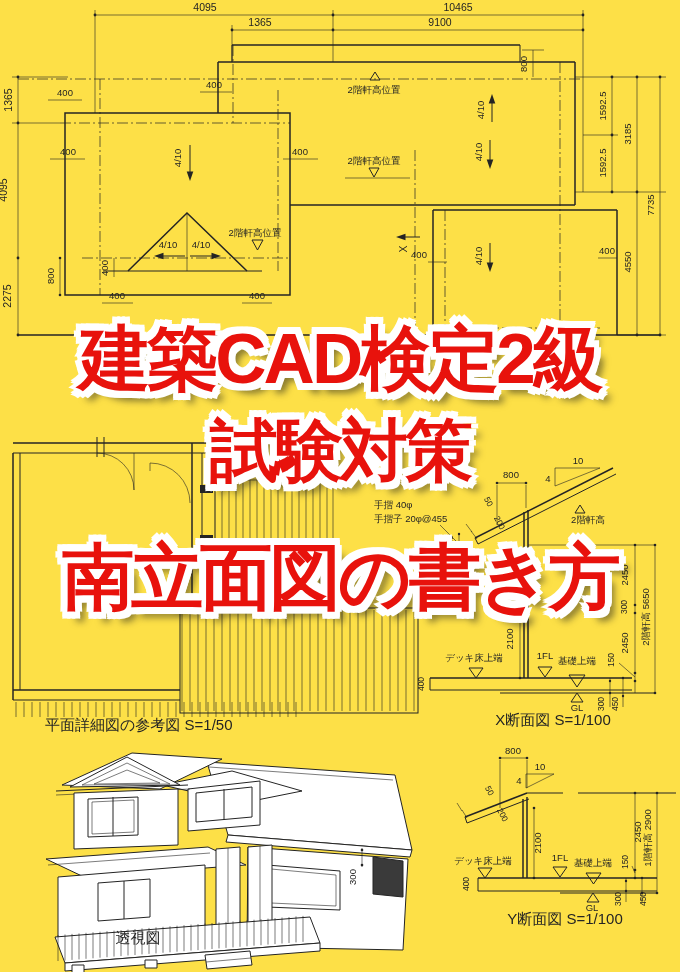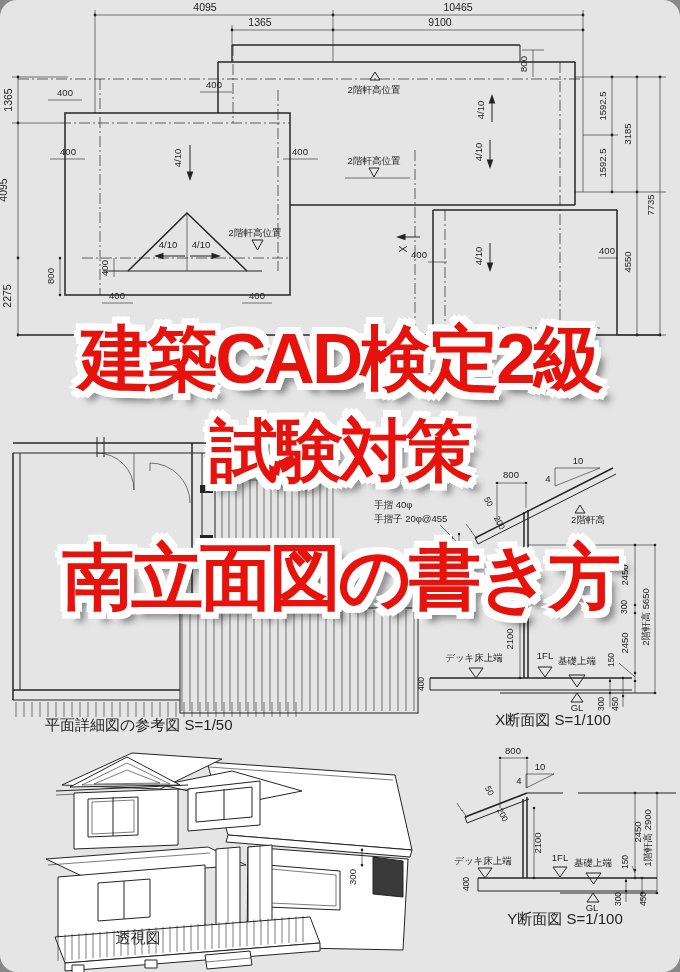--- a/index.html
+++ b/index.html
@@ -1,17 +1,17 @@
 <!DOCTYPE html>
 <html><head>
 <meta charset="utf-8">
 <style>
   html,body{margin:0;padding:0;background:#888;}
-  #page{position:relative;width:680px;height:972px;background:#e5e5e5;overflow:hidden;
-        font-family:"Liberation Sans","DejaVu Sans",sans-serif;border-radius:17px;}
+  #page{position:relative;width:680px;height:972px;background:#fde047;overflow:hidden;
+        font-family:"Liberation Sans","DejaVu Sans",sans-serif;}
   .abs{position:absolute;}
   svg{overflow:visible;}
   svg line,svg path,svg rect,svg circle{stroke:#242424;fill:none;stroke-width:1;}
   svg .tk{stroke-width:1.5;}
   svg .lt{stroke-width:.6;}
   svg .ch{stroke-width:.7;stroke-dasharray:11 3 2 3;}
   svg .fw{fill:#ffffff;stroke:#242424;stroke-width:1;}
   svg .fb{fill:#242424;stroke:none;}
   svg .fd{fill:#3a3a3a;stroke:#242424;}
   svg text{fill:#242424;stroke:none;font-family:"Liberation Sans","DejaVu Sans",sans-serif;}

